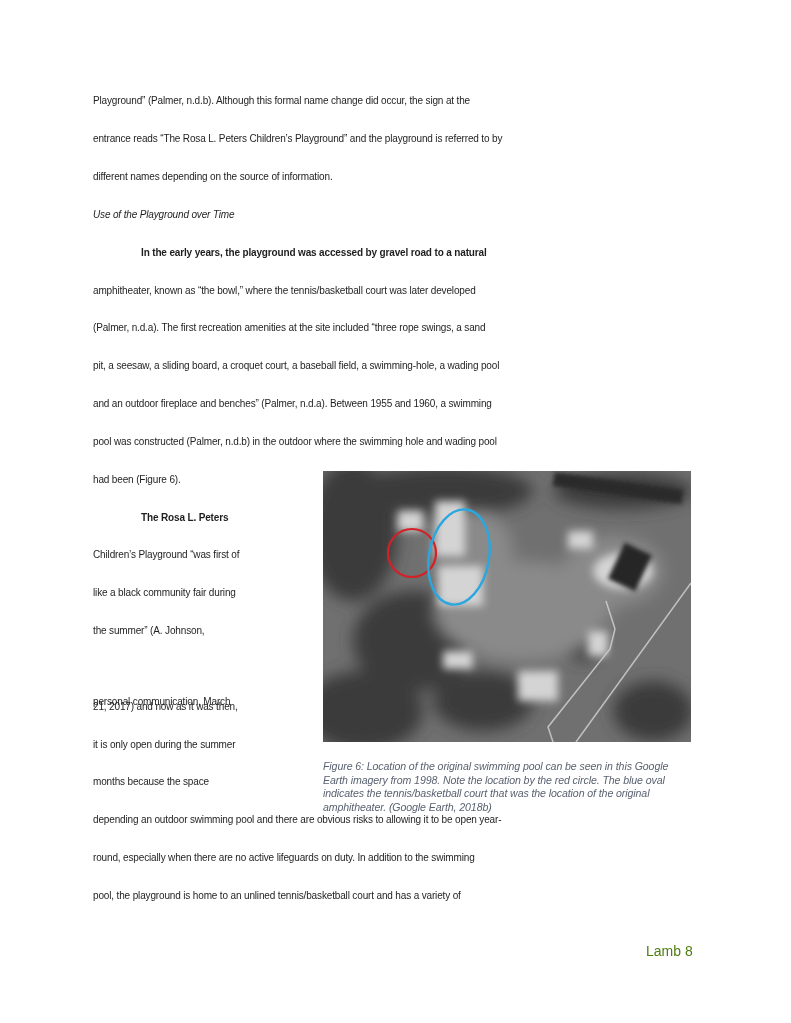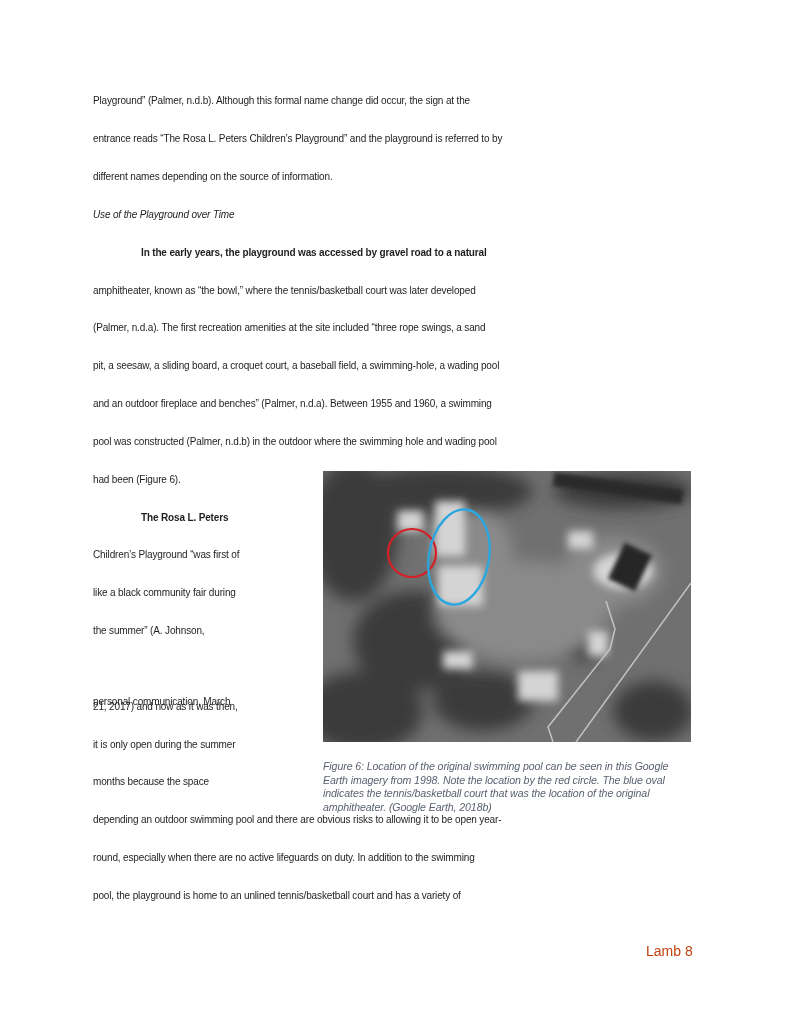--- a/index.html
+++ b/index.html
@@ -5,21 +5,21 @@
   html, body { margin: 0; padding: 0; background: #ffffff; }
   body { width: 791px; height: 1023px; position: relative; overflow: hidden;
          font-family: "Liberation Sans", sans-serif; color: #1e1e1e; }
   .line { position: absolute; left: 93px; font-size: 10px; white-space: nowrap; letter-spacing: -0.15px; text-align: center; }
   .indent { left: 141px; font-weight: bold; }
   .italic { font-style: italic; }
   .figure { position: absolute; left: 323px; top: 471px; width: 368px; height: 271px; overflow: hidden;
             background: #6e6e6e; }
   .caption { position: absolute; left: 323px; top: 744px; width: 372px; font-size: 10.6px; line-height: 13.6px;
              font-style: italic; color: #5a6270; letter-spacing: -0.1px; margin-top: 16px; }
-  .pagenum { position: absolute; left: 646px; top: 943px; font-size: 14px; color: #c2410c; }
+  .pagenum { position: absolute; left: 646px; top: 943px; font-size: 14px; color: #4d7c0f; }
 </style>
 </head>
 <body>
 
 <div>
   <div class="line" style="top:95px">Playground” (Palmer, n.d.b). Although this formal name change did occur, the sign at the</div>
   <div class="line" style="top:133px">entrance reads “The Rosa L. Peters Children’s Playground” and the playground is referred to by</div>
   <div class="line" style="top:171px">different names depending on the source of information.</div>
 
   <div class="line italic" style="top:209px">Use of the Playground over Time</div>

